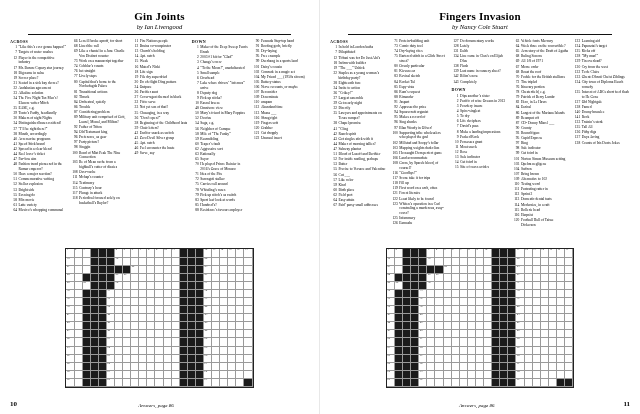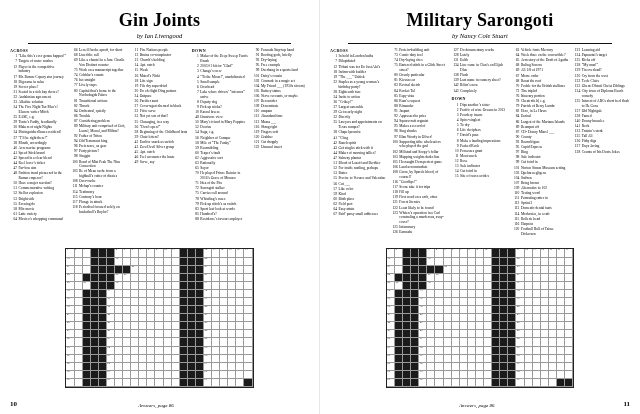--- a/index.html
+++ b/index.html
@@ -1,20 +1,20 @@
 <!DOCTYPE html>
 <html><head>
 <meta charset="utf-8">
 <style>
   html,body{margin:0;padding:0;}
   body{width:640px;height:414px;background:#ffffff;font-family:"Liberation Serif",serif;overflow:hidden;}
   .spread{display:flex;width:640px;height:414px;}
   .page{width:320px;height:414px;position:relative;box-sizing:border-box;padding:8px 10px 0 10px;}
   .page.left{border-right:1px solid #e8e8e8;}
-  .title{text-align:center;font-family:"Liberation Serif",serif;font-weight:bold;font-size:18px;letter-spacing:.2px;margin:2px 0 0 0;}
+  .title{text-align:center;font-family:"Liberation Serif",serif;font-weight:bold;font-size:11px;letter-spacing:.2px;margin:2px 0 0 0;}
   .byline{text-align:center;font-style:italic;font-size:6.5px;margin:1px 0 4px 0;}
   .rule{height:1px;background:#111;margin:2px 18px 4px 18px;}
   .clue-cols{display:flex;gap:4px;font-size:3.6px;line-height:1.34;}
   .col{width:0;flex:1 1 0;}
   .hdr{font-weight:bold;font-size:4px;letter-spacing:.3px;margin:0 0 1px 0;}
   .hdr.down{margin-top:3px;}
   .clue{display:flex;gap:1.5px;margin-bottom:.3px;}
   .num{min-width:7px;text-align:right;flex:0 0 auto;}
   .txt{flex:1 1 auto;}
   .gridwrap{position:absolute;left:0;right:0;bottom:26px;display:flex;justify-content:center;}
@@ -1118,21 +1118,21 @@
     </div>
 
     <div class="footer">
       <div class="pageno">10</div>
       <div class="answers">Answers, page 86</div>
       <div class="spacer"></div>
     </div>
   </div>
 
   <div class="page">
-    <div class="title">Military Sarongoti</div>
+    <div class="title">Fingers Invasion</div>
     <div class="byline">by Nancy Cole Stuart</div>
     <div class="rule"></div>
 
     <div class="clue-cols">
       <div class="col">
         <div class="hdr">ACROSS</div>
         <div id="R-A1">
             <div class="clue">
               <span class="num">1</span>
               <span class="txt">In hold in London baths</span>

